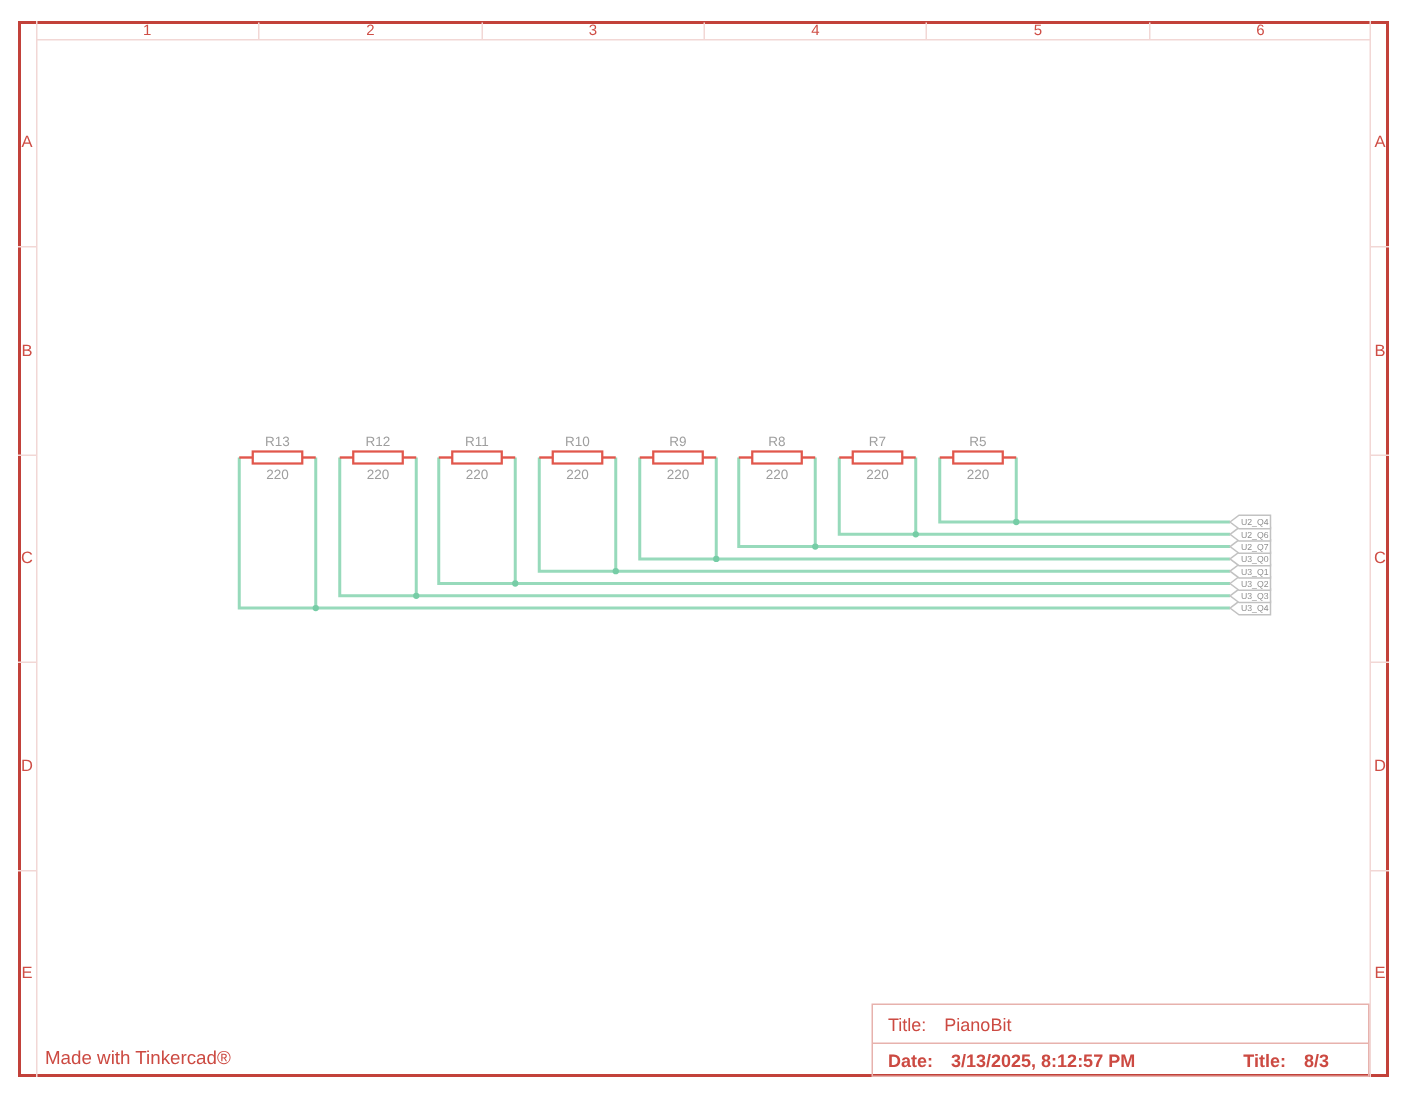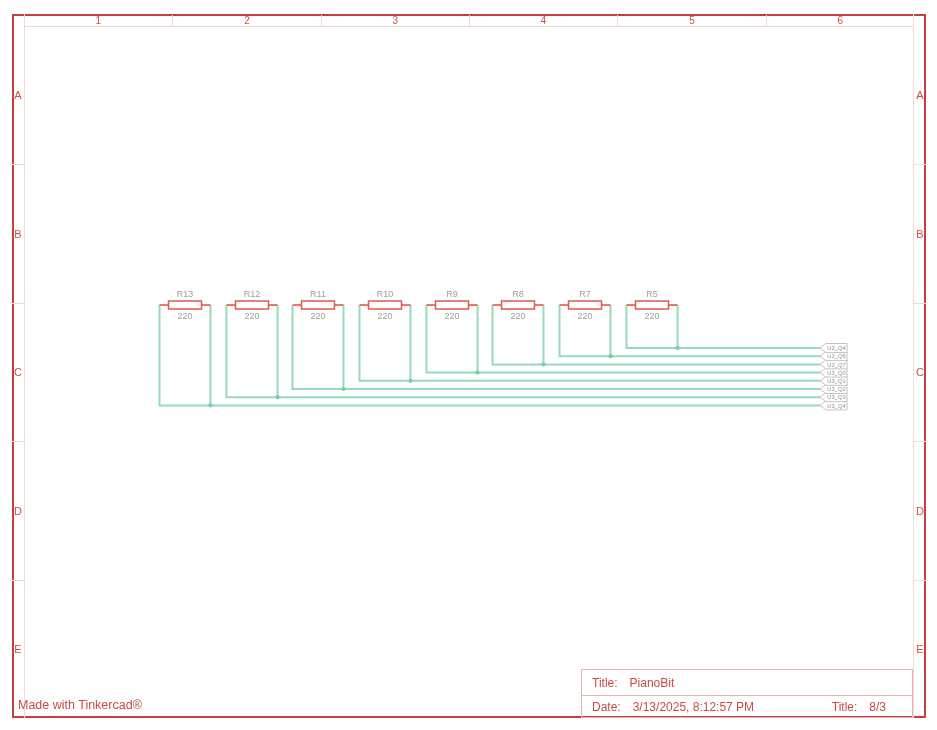--- a/index.html
+++ b/index.html
@@ -21,26 +21,26 @@
         font-size:11px;color:var(--label-red,#cf4e46);}
   .row-cell.divided{border-top:1px solid var(--frame-pink,#f2d7d5);}
   
   #schematic{position:absolute;left:0;top:0;width:937px;height:730px;}
   
   .title-block{position:absolute;left:581px;top:669px;width:332px;height:49px;
         box-sizing:border-box;border:1px solid var(--tb-border,#e7b2ad);
         color:var(--text-red,#cc4a42);font-size:12px;}
   .tb-row{box-sizing:border-box;height:26px;display:flex;align-items:center;padding:0 10px;}
   .tb-row1{border-bottom:1px solid var(--tb-border,#e7b2ad);}
-  .tb-row2{height:22px;justify-content:space-between;}
+  .tb-row2{height:22px;justify-content:space-between;font-weight:bold;}
   .tb-label{margin-right:12px;}
   .tb-group{display:flex;align-items:center;}
   .tb-sheet{padding-right:16px;}
   
-  .credit{position:absolute;left:18px;top:698px;font-size:12.5px;color:var(--text-red,#cc4a42);}
+  .credit{position:absolute;left:30px;top:698px;font-size:12.5px;color:var(--text-red,#cc4a42);}
 </style>
 </head>
 <body>
 
 <div class="page">
   <div class="outer-border"></div>
   <div class="inner-line inner-top"></div>
   <div class="inner-line inner-left"></div>
   <div class="inner-line inner-right"></div>
 

